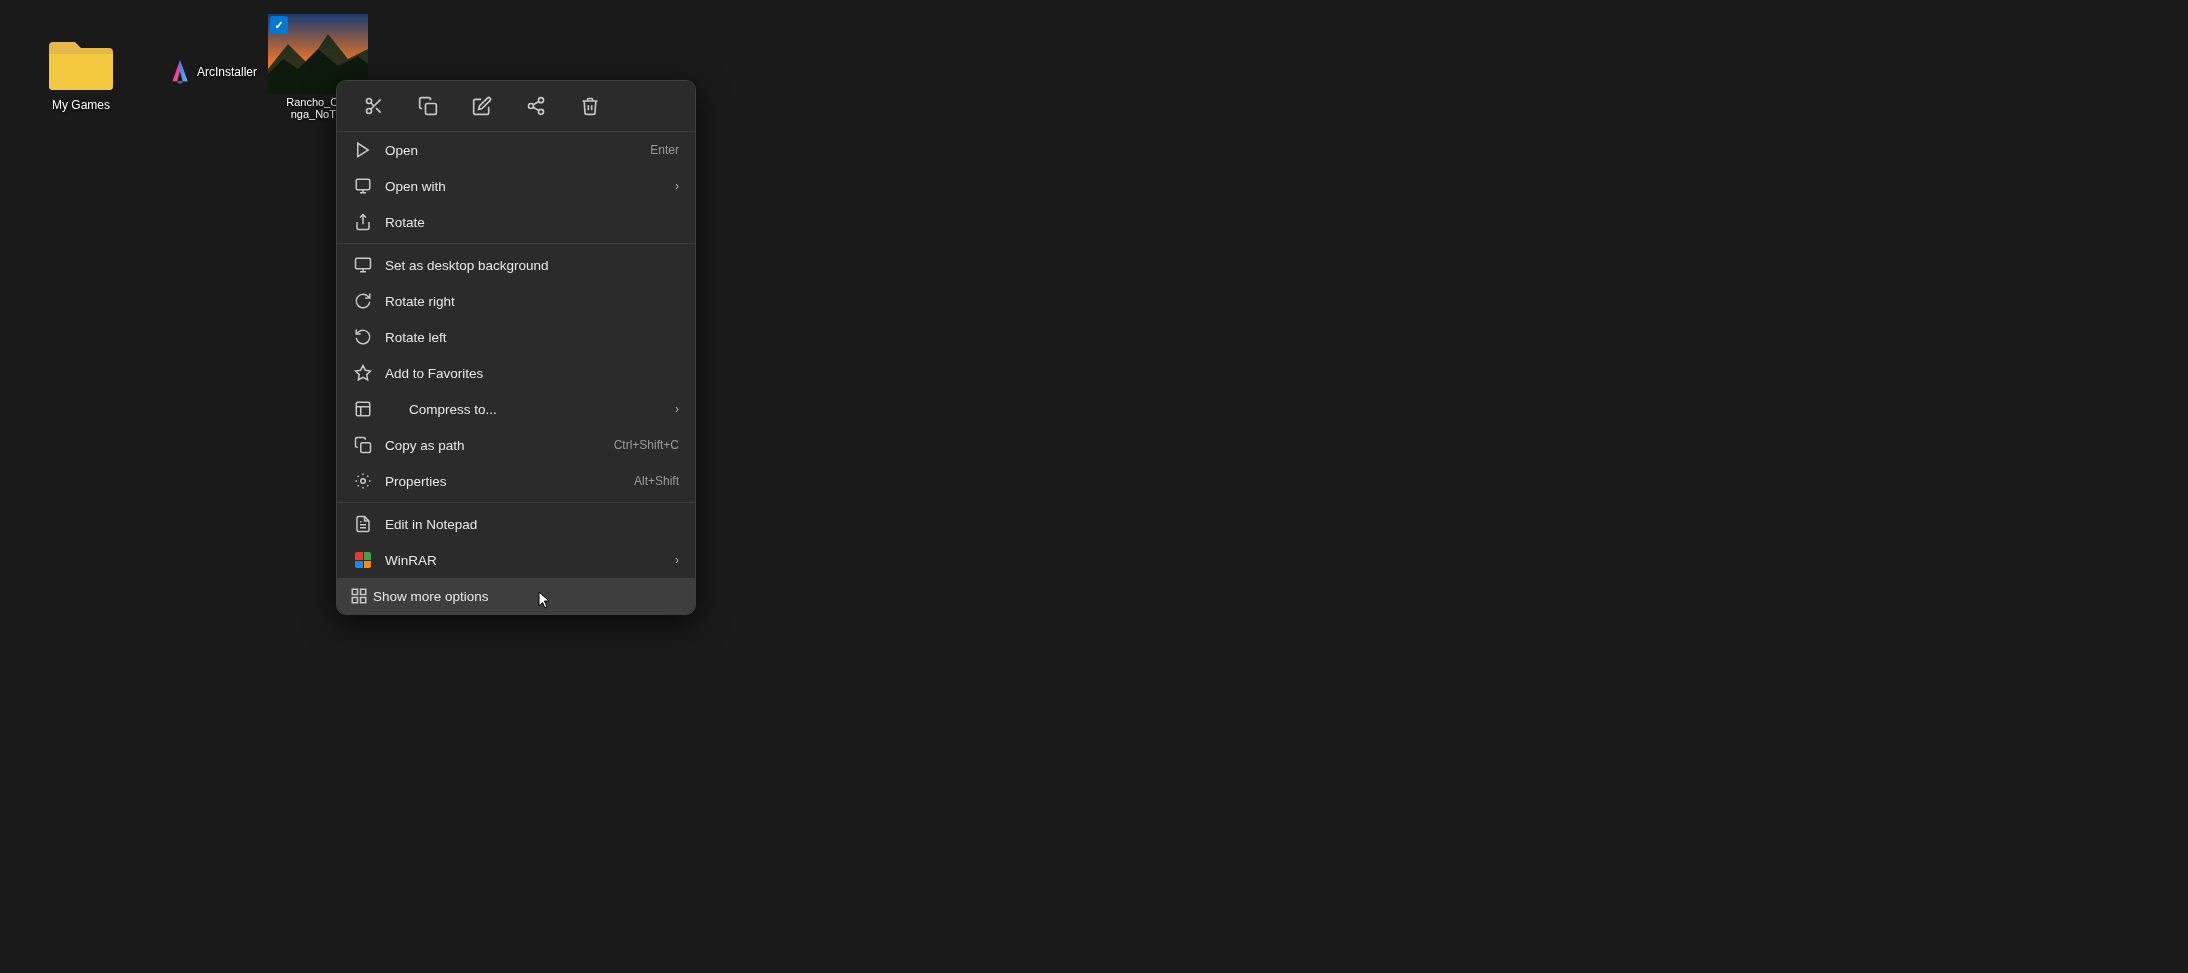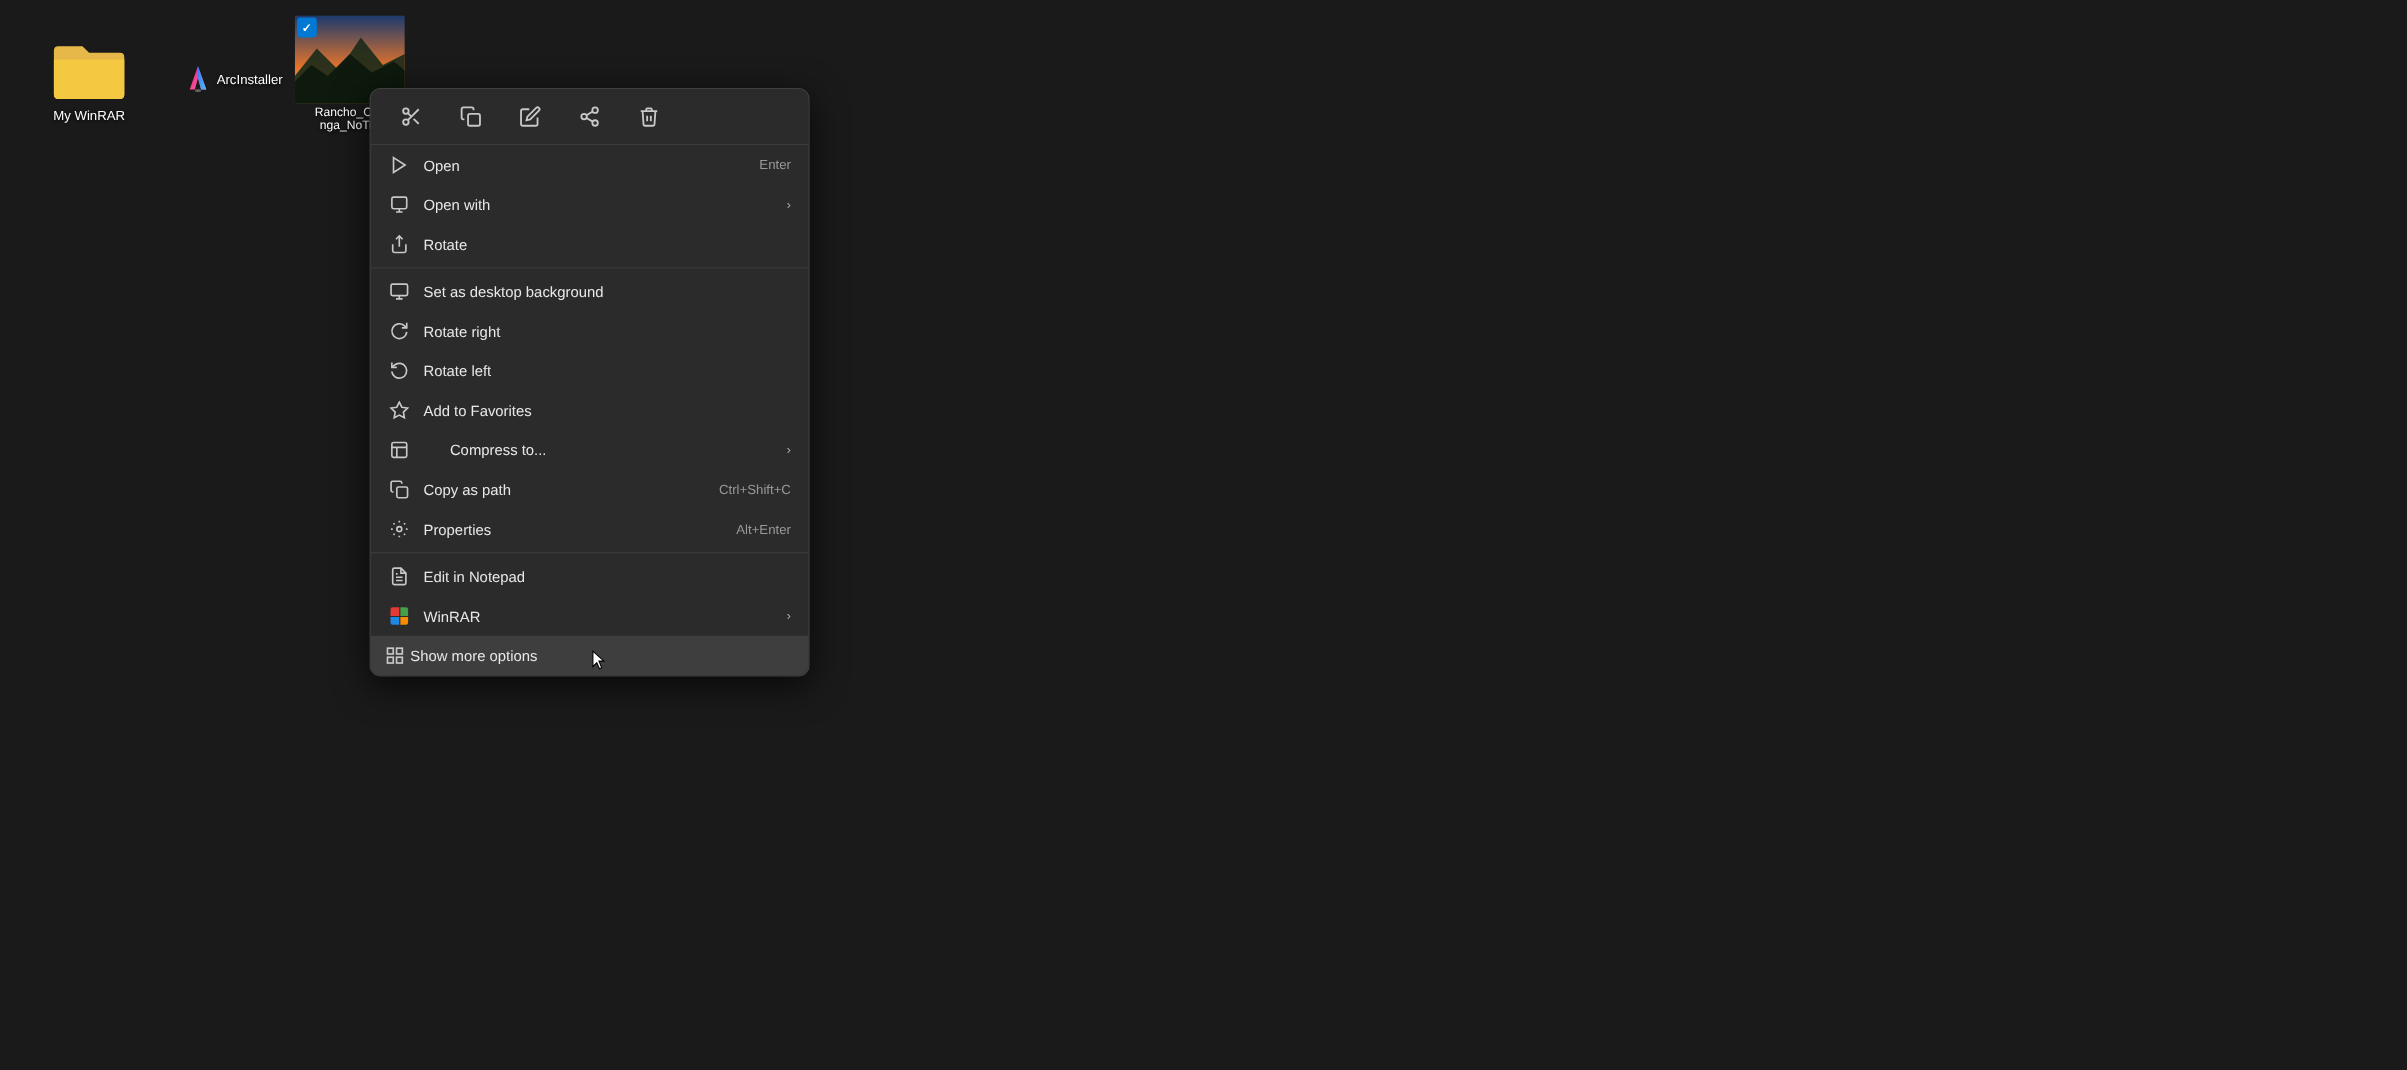--- a/index.html
+++ b/index.html
@@ -15,21 +15,21 @@
 </head>
 <body>
 
 <div style="width:2188px;height:973px;background:#1a1a1a;position:relative;">
 
   <div style="position:absolute;left:26px;top:26px;display:flex;flex-direction:column;align-items:center;width:110px;padding:8px;border-radius:6px;cursor:pointer;">
     <svg width="72" height="60" viewBox="0 0 72 60">
       <path d="M4 12 Q4 8 8 8 L30 8 L36 14 L64 14 Q68 14 68 18 L68 52 Q68 56 64 56 L8 56 Q4 56 4 52 Z" fill="#e6b84a"></path>
       <path d="M4 20 L68 20 L68 52 Q68 56 64 56 L8 56 Q4 56 4 52 Z" fill="#f5c842"></path>
     </svg>
-    <span style="color:#fff;font-size:12px;text-align:center;margin-top:4px;text-shadow:0 1px 3px rgba(0,0,0,0.9);">My WinRAR</span>
+    <span style="color:#fff;font-size:12px;text-align:center;margin-top:4px;text-shadow:0 1px 3px rgba(0,0,0,0.9);">My Games</span>
   </div>
 
   <div style="position:absolute;left:155px;top:26px;display:flex;flex-direction:row;align-items:center;width:110px;padding:8px;border-radius:6px;cursor:pointer;">
 
     <svg width="72" height="72" viewBox="0 0 72 72">
       <defs>
         <linearGradient id="arcGrad1" x1="0%" y1="0%" x2="100%" y2="100%">
           <stop offset="0%" style="stop-color:#e91e8c"></stop>
           <stop offset="100%" style="stop-color:#ff6b9d"></stop>
         </linearGradient>
@@ -68,21 +68,21 @@
 
         <polygon points="0,55 20,30 40,50 60,20 80,45 100,35 100,80 0,80" fill="#1a2a1a" opacity="0.9"></polygon>
         <polygon points="0,60 15,45 30,55 50,35 70,52 90,42 100,50 100,80 0,80" fill="#0d1a0d"></polygon>
 
         <rect x="0" y="65" width="100" height="15" fill="#0d1a0d"></rect>
       </svg>
     </div>
     <span style="color:#fff;font-size:11px;text-align:center;margin-top:2px;text-shadow:0 1px 3px rgba(0,0,0,0.9);">Rancho_Cuc<br>nga_NoTre</span>
   </div>
 
-  <div style="position:absolute;left:336px;top:80px;width:400px;background:#2b2b2b;border:1px solid #404040;border-radius:10px;box-shadow:0 8px 32px rgba(0,0,0,0.7);overflow:hidden;z-index:100;">
+  <div style="position:absolute;left:336px;top:80px;width:360px;background:#2b2b2b;border:1px solid #404040;border-radius:10px;box-shadow:0 8px 32px rgba(0,0,0,0.7);overflow:hidden;z-index:100;">
 
     <div style="display:flex;align-items:center;padding:8px 20px;border-bottom:1px solid #3d3d3d;gap:20px;background:#2b2b2b;">
       <div style="width:34px;height:34px;display:flex;align-items:center;justify-content:center;border-radius:5px;cursor:pointer;color:#c8c8c8;font-size:18px;" title="Cut">
         <svg width="20" height="20" viewBox="0 0 24 24" fill="none" stroke="#c8c8c8" stroke-width="2">
           <circle cx="6" cy="6" r="3"></circle>
             <circle cx="6" cy="18" r="3"></circle>
           <line x1="20" y1="4" x2="8.12" y2="15.88"></line>
             <line x1="14.47" y1="14.48" x2="20" y2="20"></line>
           <line x1="8.12" y1="8.12" x2="12" y2="12"></line>
         </svg>
@@ -216,21 +216,21 @@
     </div>
 
     <div style="display:flex;align-items:center;padding:7px 16px;cursor:pointer;color:#e8e8e8;font-size:13.5px;gap:12px;min-height:36px;">
       <span style="width:20px;height:20px;display:flex;align-items:center;justify-content:center;">
         <svg width="18" height="18" viewBox="0 0 24 24" fill="none" stroke="#c8c8c8" stroke-width="2">
           <circle cx="12" cy="12" r="3"></circle>
           <path d="M19.07 4.93l-1.41 1.41M4.93 4.93l1.41 1.41M19.07 19.07l-1.41-1.41M4.93 19.07l1.41-1.41M12 2v2M12 20v2M2 12h2M20 12h2"></path>
         </svg>
       </span>
       <span style="flex:1;">Properties</span>
-      <span style="color:#999;font-size:12px;">Alt+Enter</span>
+      <span style="color:#999;font-size:12px;">Alt+Shift</span>
     </div>
 
     <div style="height:1px;background:#3d3d3d;margin:3px 0;"></div>
 
     <div style="display:flex;align-items:center;padding:7px 16px;cursor:pointer;color:#e8e8e8;font-size:13.5px;gap:12px;min-height:36px;">
       <span style="width:20px;height:20px;display:flex;align-items:center;justify-content:center;">
         <svg width="18" height="18" viewBox="0 0 24 24" fill="none" stroke="#c8c8c8" stroke-width="2">
           <path d="M14 2H6a2 2 0 0 0-2 2v16a2 2 0 0 0 2 2h12a2 2 0 0 0 2-2V8z"></path>
           <polyline points="14 2 14 8 20 8"></polyline>
           <line x1="16" y1="13" x2="8" y2="13"></line>

